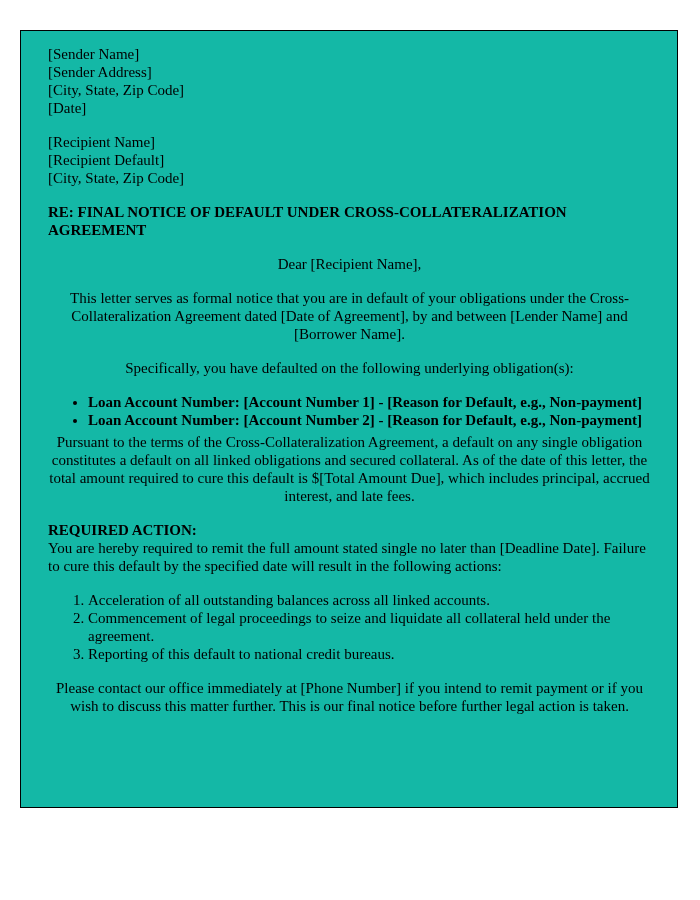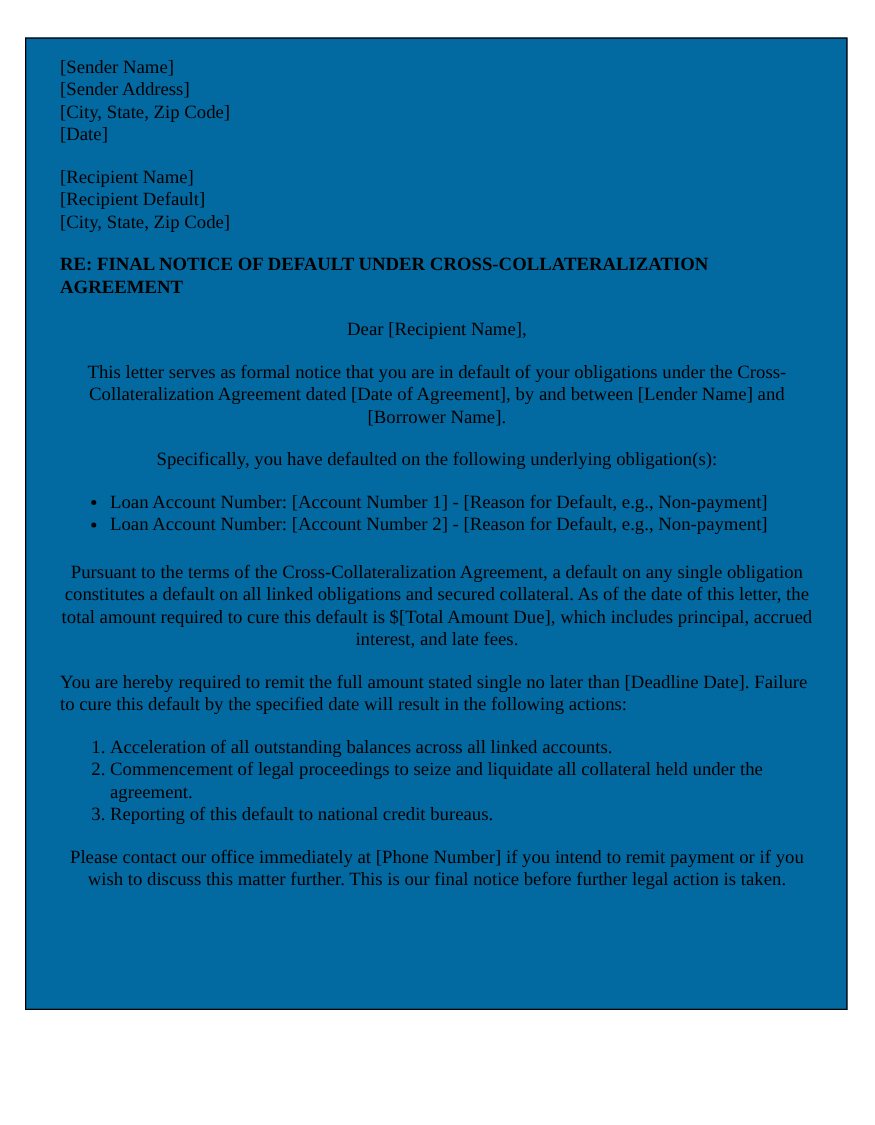--- a/index.html
+++ b/index.html
@@ -19,21 +19,21 @@
   .letter-frame {
     position: absolute;
     left: 20px;
     top: 30px;
     width: 658px;
     height: 778px;
     border: 1px solid #000000;
     box-sizing: border-box;
     padding: 14px 26px 0 27px;
     overflow: hidden;
-    background: #0369a1;
+    background: #14b8a6;
   }
   .addr-block {
     margin: 0 0 16px 0;
   }
   .addr-line {
     margin: 0;
   }
   p.para {
     margin: 0 0 16px 0;
     text-align: center;
@@ -43,23 +43,24 @@
     margin: 0 0 16px 0;
   }
   .ra-heading {
     font-weight: bold;
     margin: 0;
   }
   .ra-body {
     margin: 0 0 16px 0;
   }
   ul.bullet-list {
-    margin: 0 0 20px 0;
+    margin: 0 0 4px 0;
     padding: 0 0 0 40px;
     list-style-type: disc;
+    font-weight: bold;
   }
   ol.numbered-list {
     margin: 0 0 16px 0;
     padding: 0 0 0 40px;
     list-style-type: decimal;
   }
   li {
     margin: 0;
     padding: 0;
   }
@@ -90,20 +91,21 @@
 
   <p class="para">Specifically, you have defaulted on the following underlying obligation(s):</p>
 
   <ul class="bullet-list">
     <li>Loan Account Number: [Account Number 1] - [Reason for Default, e.g., Non-payment]</li>
     <li>Loan Account Number: [Account Number 2] - [Reason for Default, e.g., Non-payment]</li>
   </ul>
 
   <p class="para">Pursuant to the terms of the Cross-Collateralization Agreement, a default on any single obligation constitutes a default on all linked obligations and secured collateral. As of the date of this letter, the total amount required to cure this default is $[Total Amount Due], which includes principal, accrued interest, and late fees.</p>
 
+  <p class="ra-heading">REQUIRED ACTION:</p>
   <p class="ra-body">You are hereby required to remit the full amount stated single no later than [Deadline Date]. Failure to cure this default by the specified date will result in the following actions:</p>
 
   <ol class="numbered-list">
     <li>Acceleration of all outstanding balances across all linked accounts.</li>
     <li>Commencement of legal proceedings to seize and liquidate all collateral held under the agreement.</li>
     <li>Reporting of this default to national credit bureaus.</li>
   </ol>
 
   <p class="para">Please contact our office immediately at [Phone Number] if you intend to remit payment or if you wish to discuss this matter further. This is our final notice before further legal action is taken.</p>
 

